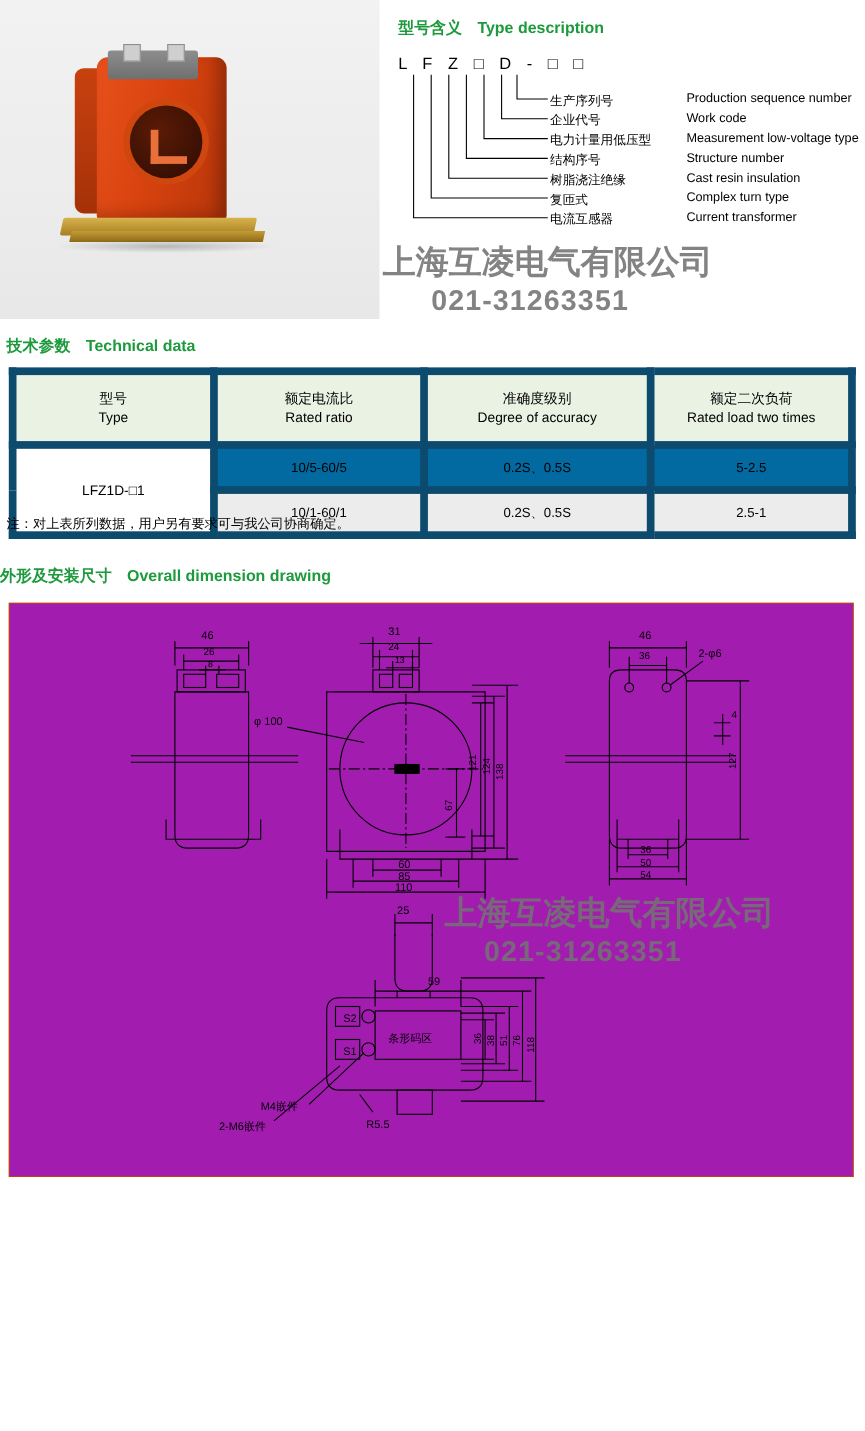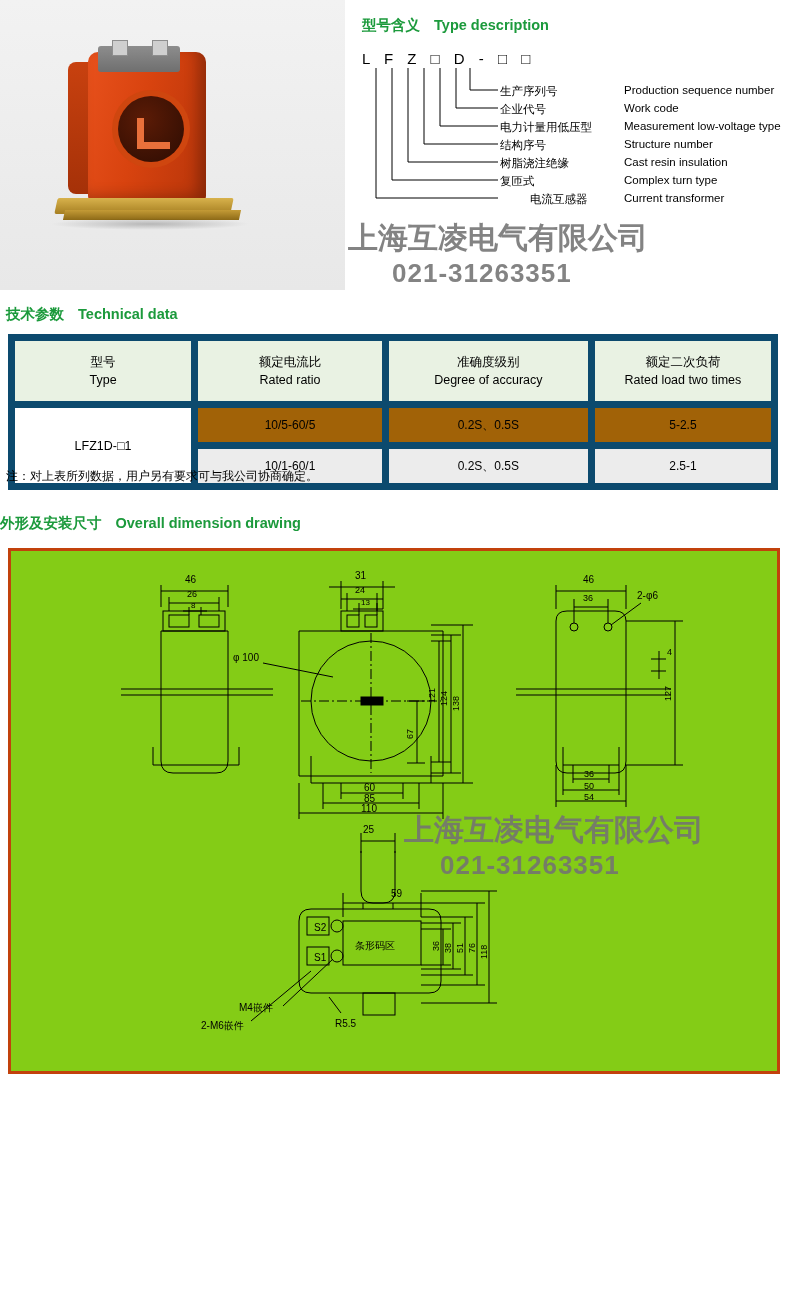--- a/index.html
+++ b/index.html
@@ -157,41 +157,41 @@
     vertical-align: middle;
     padding: 4px 2px;
   }
   table.tdata thead th {
     background: #e9f2e3;
     height: 52px;
     font-weight: normal;
     line-height: 1.45;
     font-size: 12.5px;
   }
-  table.tdata tbody td { height: 26px; background: #a16207; }
+  table.tdata tbody td { height: 26px; background: #0369a1; }
   table.tdata tbody tr.alt td { background: #ececec; }
   table.tdata td.type-cell { background: #fff; font-size: 12.5px; }
 
   .note {
     position: absolute;
     left: 6px;
     font-size: 12px;
     white-space: nowrap;
   }
   .note1 { top: 468px; }
   .note2 { top: 487px; }
 
   
   .dim-title { left: 0px; top: 514px; }
   .dim-box {
     position: absolute;
     left: 8px; top: 548px;
     width: 766px; height: 520px;
-    border: 3px solid #c2410c;
-    background: #84cc16;
+    border: 1px solid #c2410c;
+    background: #a21caf;
     text-align: center;
   }
   .dim-svg { position: absolute; left: 0; top: 0; }
 
   svg text { font-family: "Liberation Sans", sans-serif; }
 </style>
 </head>
 <body>
 
 <div class="page">
@@ -227,21 +227,21 @@
       <path d="M30,52 L30,164 L136,164" stroke="#000" fill="none" stroke-width="1"></path>
       <path d="M14,52 L14,182 L136,182" stroke="#000" fill="none" stroke-width="1"></path>
     </svg>
 
     <div class="cn-label" style="left:138px; top:68px;">生产序列号</div>
     <div class="cn-label" style="left:138px; top:86px;">企业代号</div>
     <div class="cn-label" style="left:138px; top:104px;">电力计量用低压型</div>
     <div class="cn-label" style="left:138px; top:122px;">结构序号</div>
     <div class="cn-label" style="left:138px; top:140px;">树脂浇注绝缘</div>
     <div class="cn-label" style="left:138px; top:158px;">复匝式</div>
-    <div class="cn-label" style="left:138px; top:176px;margin-left:30px;">电流互感器</div>
+    <div class="cn-label" style="left:138px; top:176px;">电流互感器</div>
 
     <div class="en-label" style="top:68px;">Production sequence number</div>
     <div class="en-label" style="top:86px;">Work code</div>
     <div class="en-label" style="top:104px;">Measurement low-voltage type</div>
     <div class="en-label" style="top:122px;">Structure number</div>
     <div class="en-label" style="top:140px;text-align:center;">Cast resin insulation</div>
     <div class="en-label" style="top:158px;">Complex turn type</div>
     <div class="en-label" style="top:176px;">Current transformer</div>
   </div>
 

